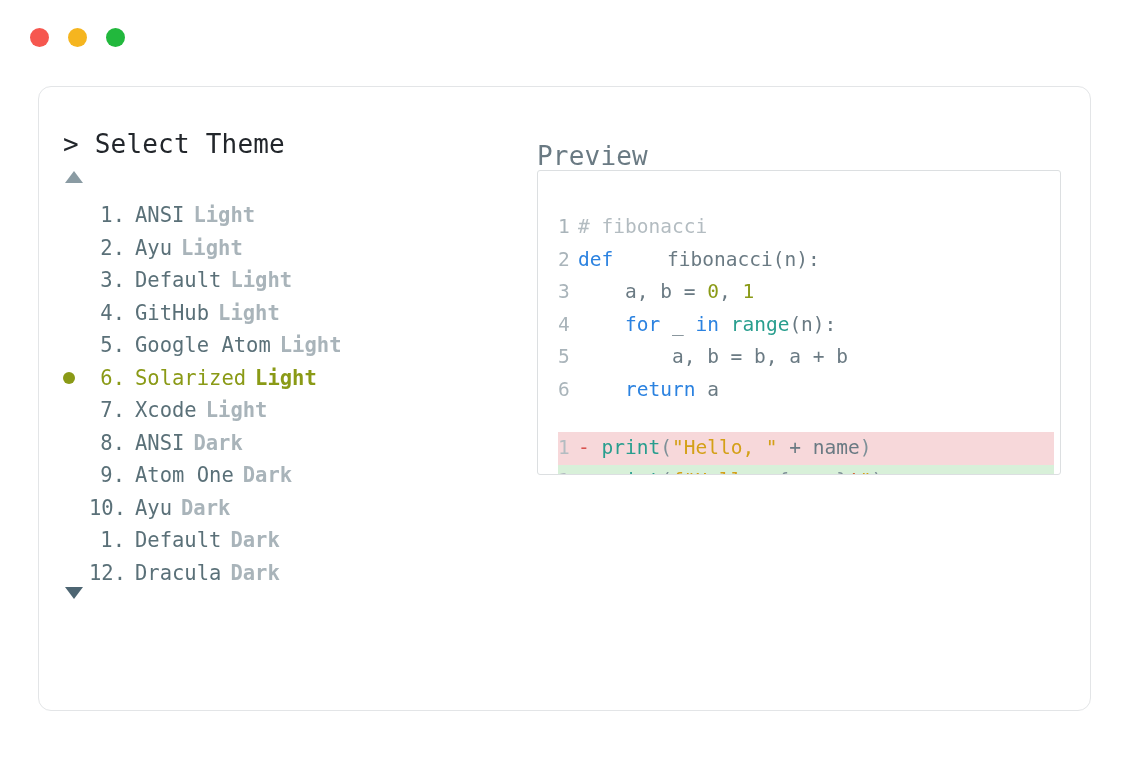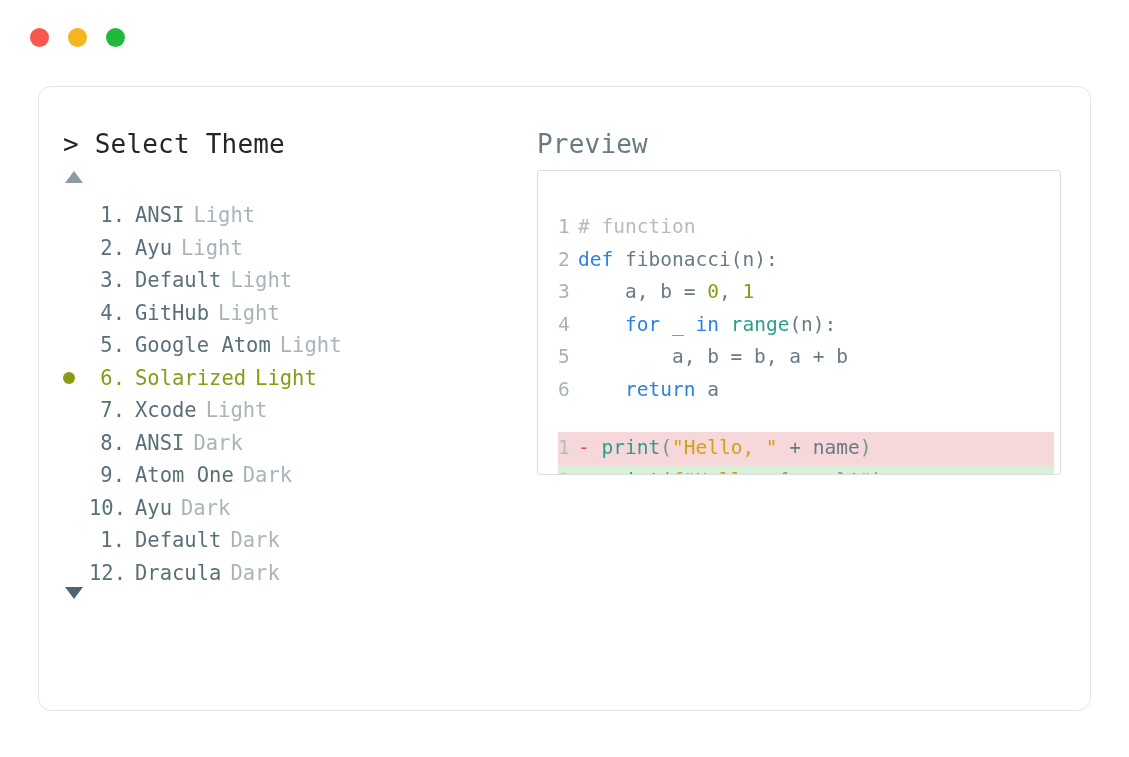--- a/index.html
+++ b/index.html
@@ -67,20 +67,21 @@
   .panel-title {
     font-size: 26px;
     letter-spacing: 0.2px;
     color: #22262b;
     white-space: pre;
     line-height: 26px;
     height: 26px;
   }
   .panel-title.muted {
     color: #6a7a83;
+    margin-top: 12px;
   }
 
   
   .scroll-arrow {
     width: 0;
     height: 0;
     margin-left: 2px;
   }
   .arrow-up {
     border-left: 9px solid transparent;
@@ -133,21 +134,21 @@
   }
   .idx {
     width: 46px;
     flex: 0 0 46px;
     text-align: right;
     color: #5a7078;
     padding-right: 10px;
     box-sizing: border-box;
   }
   .tname { color: #5a7078; text-align: center; }
-  .tvariant { color: #a9b4ba; padding-left: 9px; }
+  .tvariant { color: #a9b4ba; padding-left: 9px; font-weight: bold; }
 
   .theme-row.selected .idx,
   .theme-row.selected .tname,
   .theme-row.selected .tvariant {
     color: #8a9a16;
   }
 
   
   .preview-box {
     position: absolute;
@@ -180,21 +181,21 @@
     text-align: right;
     color: #a9b4ba;
     padding-right: 11px;
     box-sizing: border-box;
   }
   .code-body { flex: 1 1 auto; }
 
   
   .tk-comment { color: #b3bcc1; }
   .tk-keyword { color: #2b82e0; font-weight: 500; }
-  .tk-fn      { color: #6a7a83; }
+  .tk-fn      { color: #6a7a83; margin-left: 42px; }
   .tk-plain   { color: #6a7a83; }
   .tk-num     { color: #8a9a16; }
   .tk-builtin { color: #289e8e; }
   .tk-string  { color: #d4a017; }
   .tk-punct   { color: #7e9098; }
   .tk-brace   { color: #7e9098; }
   .tk-bang    { color: #d4663a; }
 
   .diff-gap { height: 26px; }
 
@@ -257,21 +258,21 @@
     <div class="arrow-row-bottom">
       <div class="scroll-arrow arrow-down"></div>
     </div>
 
     <div class="col-right">
       <div class="panel-title muted">Preview</div>
     </div>
 
     <div class="preview-box">
       <div class="code-area">
-          <div class="code-line"><span class="lineno">1</span><span class="code-body"><span class="tk-comment"># function</span></span></div>
+          <div class="code-line"><span class="lineno">1</span><span class="code-body"><span class="tk-comment"># fibonacci</span></span></div>
           <div class="code-line"><span class="lineno">2</span><span class="code-body"><span class="tk-keyword">def</span><span class="tk-plain"> </span><span class="tk-fn">fibonacci</span><span class="tk-plain">(n):</span></span></div>
           <div class="code-line"><span class="lineno">3</span><span class="code-body"><span class="tk-plain">    a, b = </span><span class="tk-num">0</span><span class="tk-plain">, </span><span class="tk-num">1</span></span></div>
           <div class="code-line"><span class="lineno">4</span><span class="code-body"><span class="tk-plain">    </span><span class="tk-keyword">for</span><span class="tk-plain"> _ </span><span class="tk-keyword">in</span><span class="tk-plain"> </span><span class="tk-builtin">range</span><span class="tk-plain">(n):</span></span></div>
           <div class="code-line"><span class="lineno">5</span><span class="code-body"><span class="tk-plain">        a, b = b, a + b</span></span></div>
           <div class="code-line"><span class="lineno">6</span><span class="code-body"><span class="tk-plain">    </span><span class="tk-keyword">return</span><span class="tk-plain"> a</span></span></div>
           <div class="diff-gap"></div>
           <div class="code-line diff-del" style="background: rgb(247, 216, 218);"><span class="lineno">1</span><span class="code-body"><span class="marker-del">- </span><span class="tk-builtin">print</span><span class="tk-punct">(</span><span class="tk-string">"Hello, "</span><span class="tk-plain"> + </span><span class="tk-plain">name</span><span class="tk-punct">)</span></span></div>
           <div class="code-line diff-add" style="background: rgb(216, 240, 217);"><span class="lineno">1</span><span class="code-body"><span class="marker-add">+ </span><span class="tk-builtin">print</span><span class="tk-punct">(</span><span class="tk-string">f"Hello, </span><span class="tk-brace">{</span><span class="tk-plain">name</span><span class="tk-brace">}</span><span class="tk-bang">!</span><span class="tk-string">"</span><span class="tk-punct">)</span></span></div>
         </div>
     </div>

